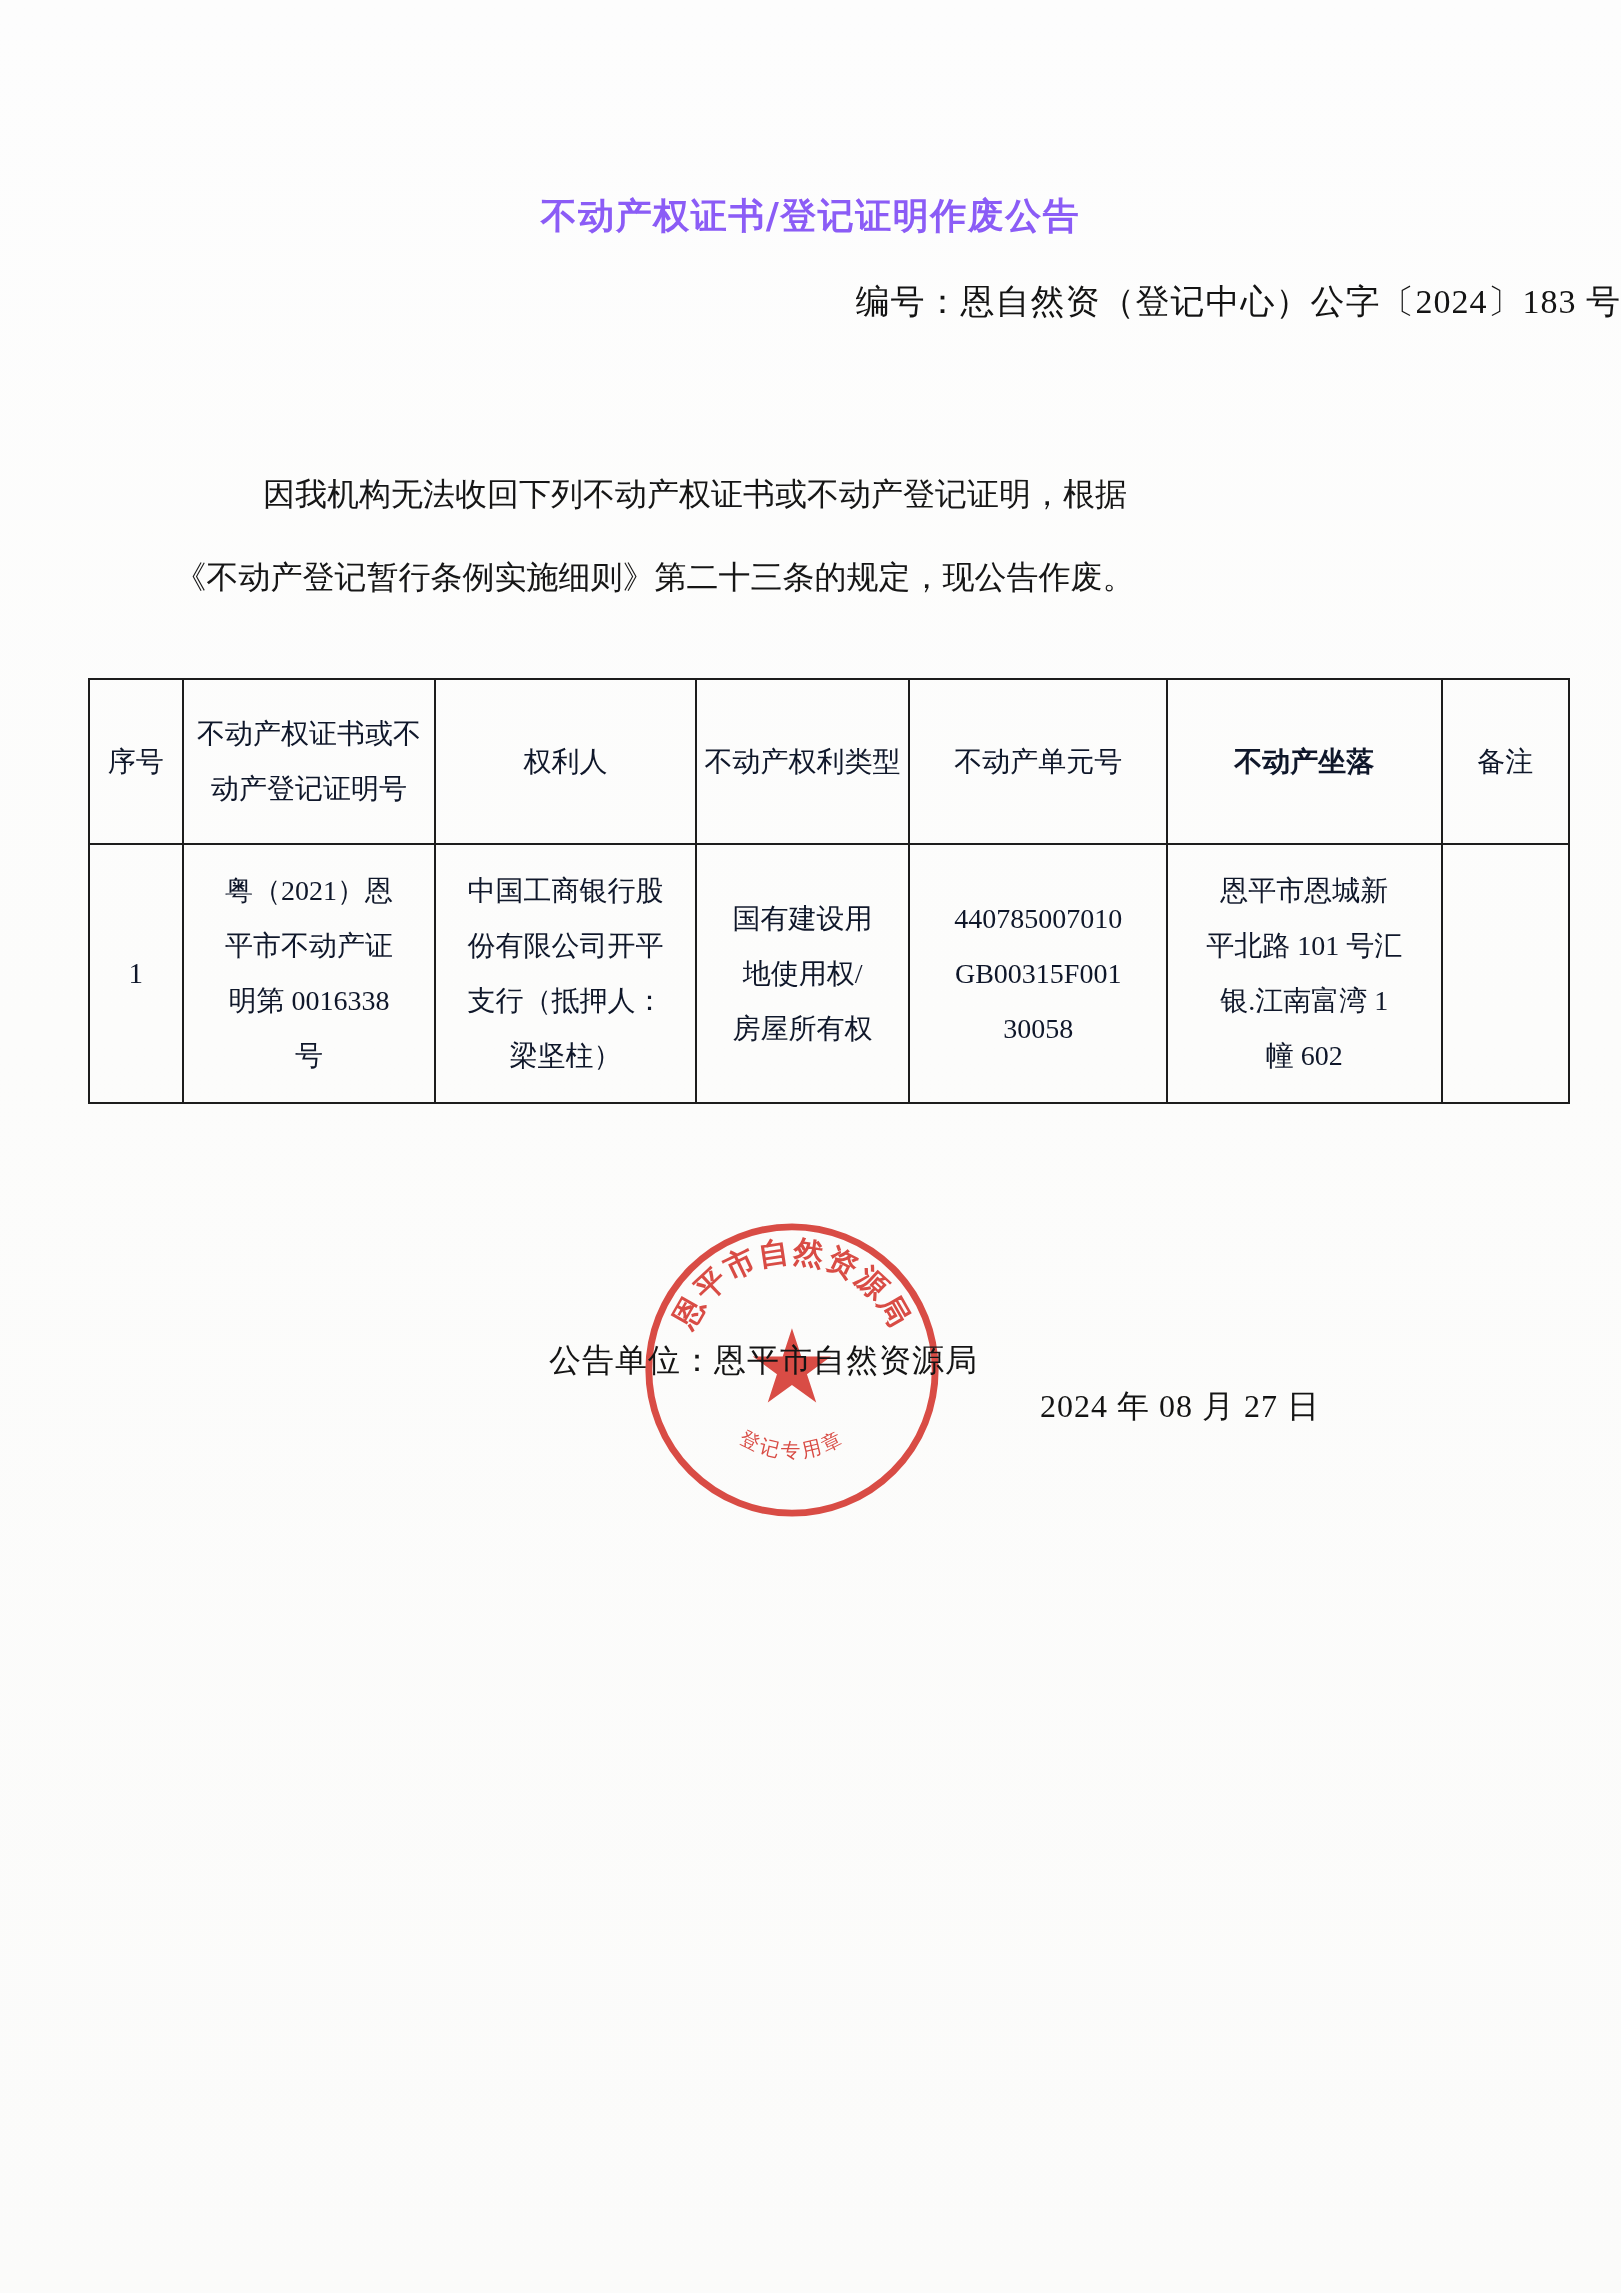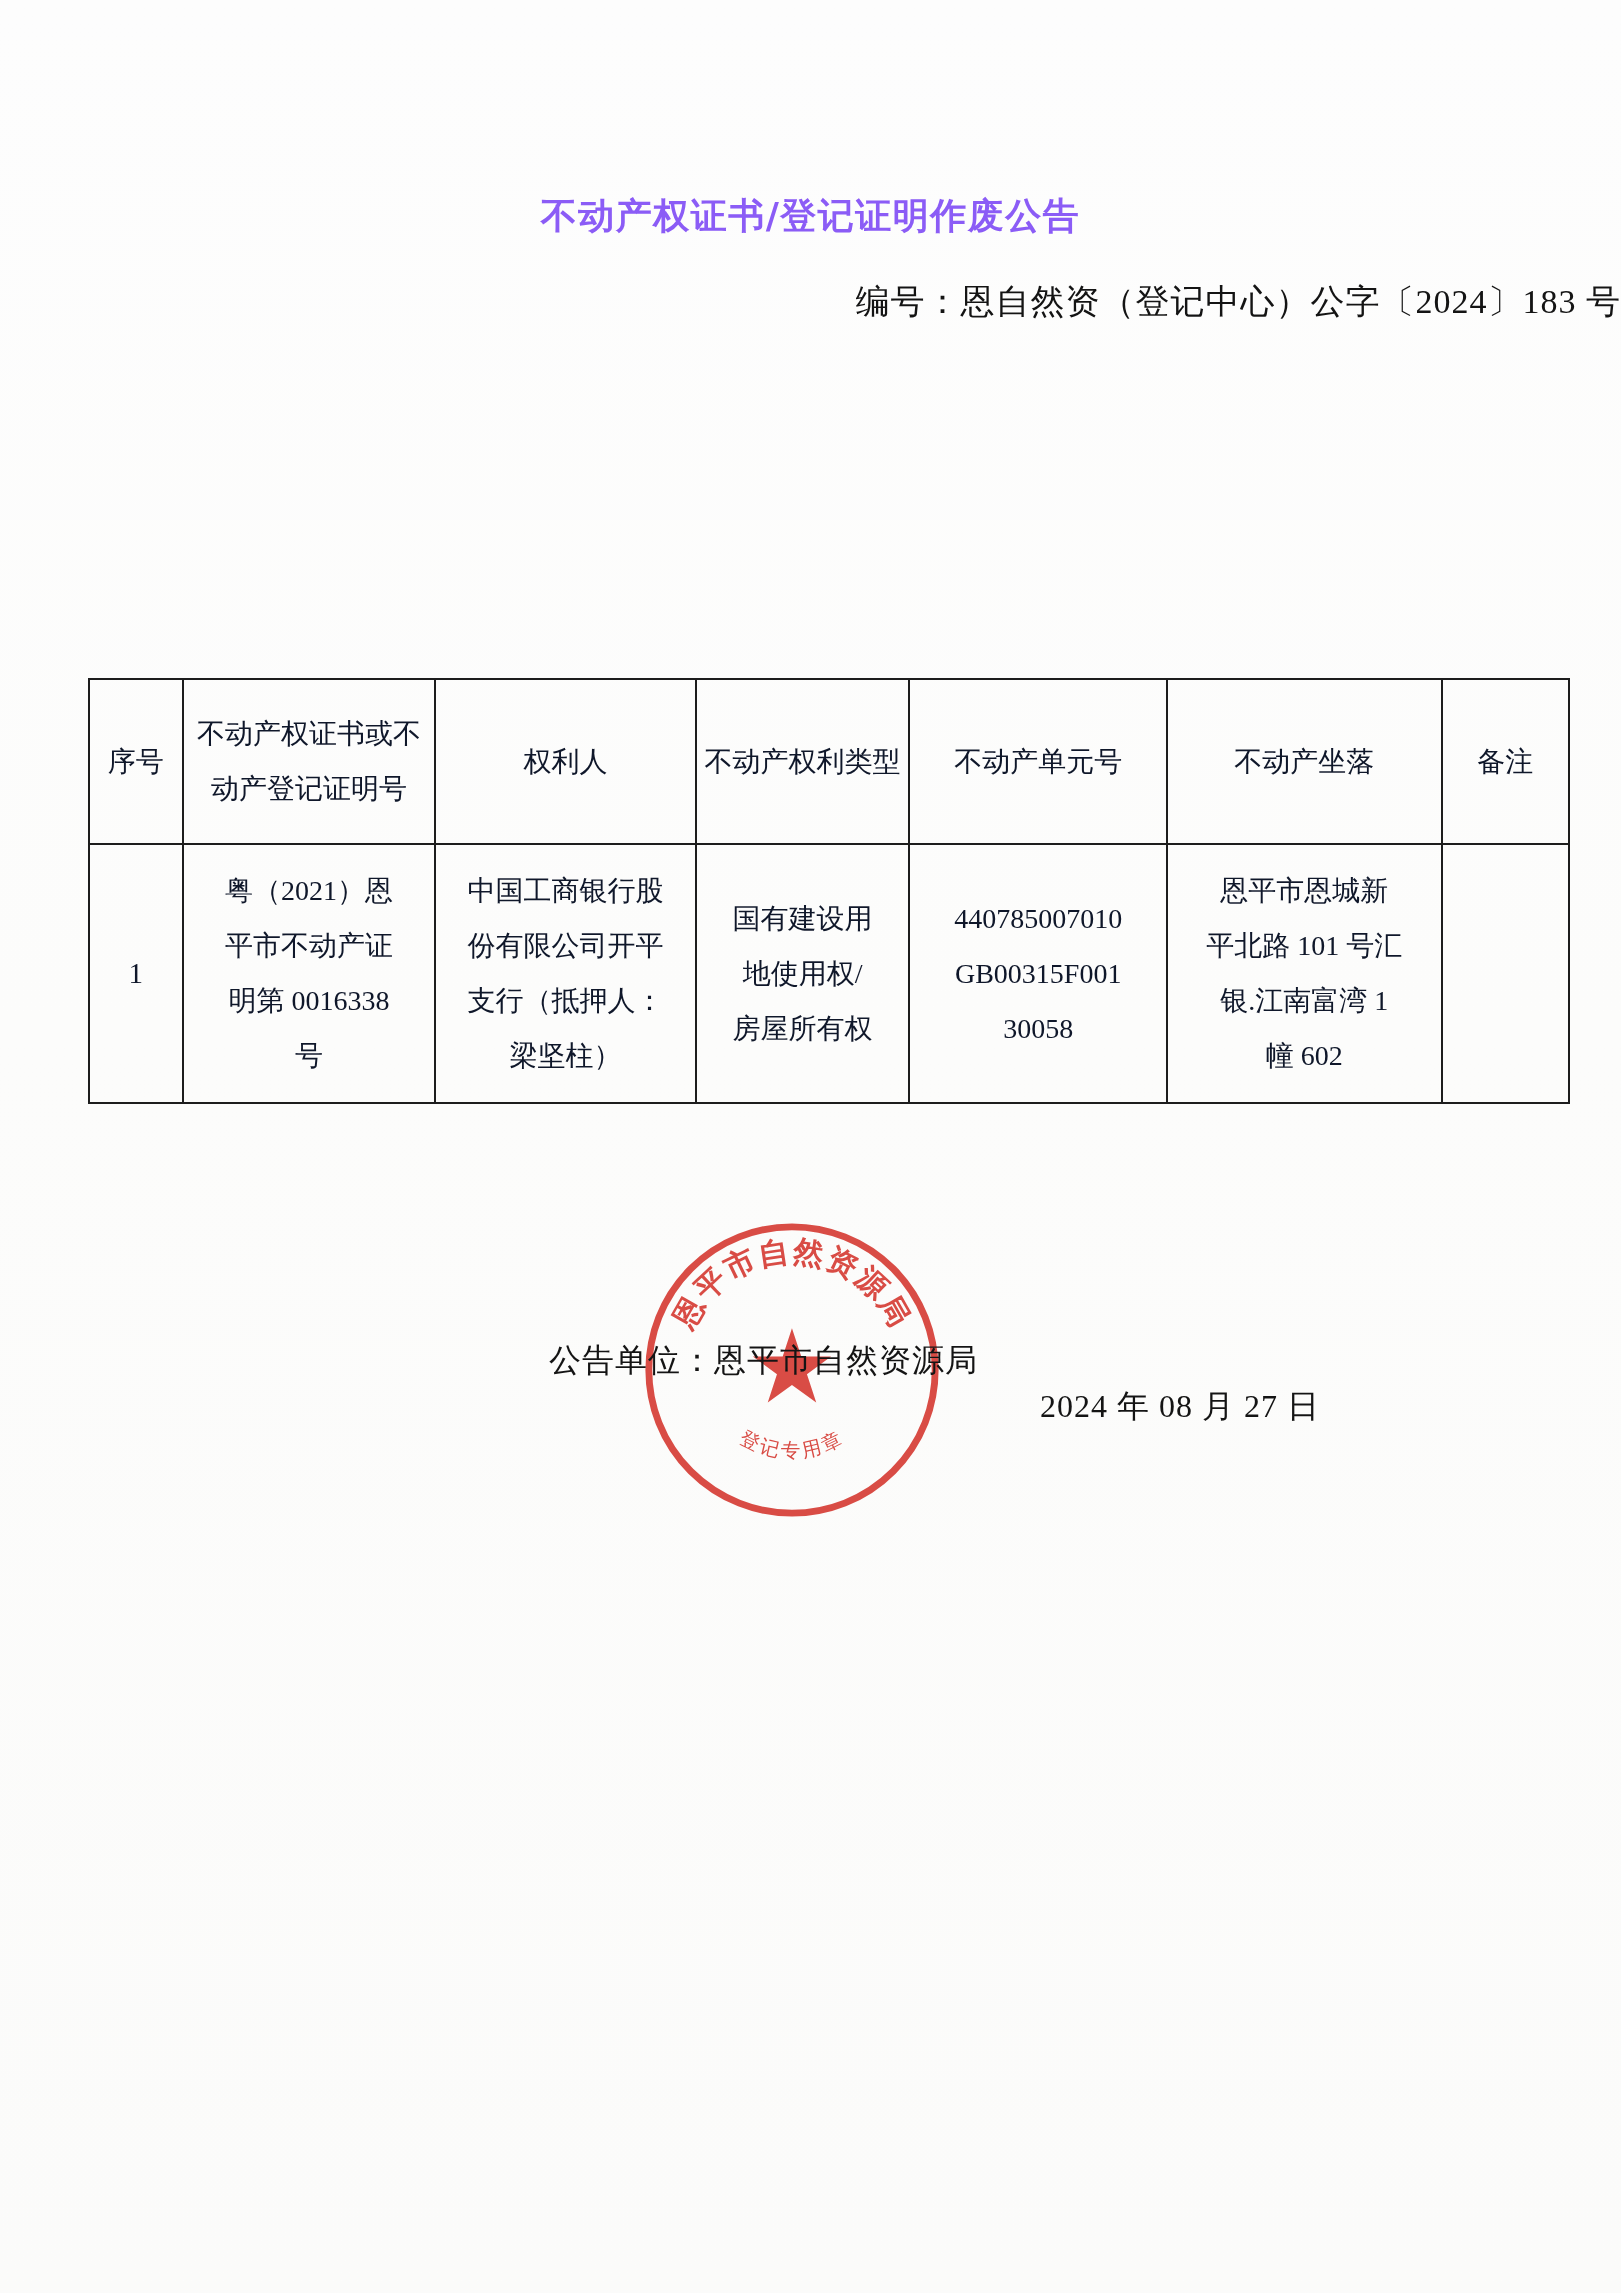--- a/index.html
+++ b/index.html
@@ -94,21 +94,21 @@
     vertical-align: middle;
     padding: 5.9px 7.8px;
     line-height: 55px;
     font-weight: normal;
   }
   table.reg th.h-seq   { width: 76px;  }
   table.reg th.h-cert  { width: 235px; }
   table.reg th.h-owner { width: 243px; }
   table.reg th.h-type  { width: 196px; }
   table.reg th.h-unit  { width: 240px; }
-  table.reg th.h-loc   { width: 257px; }
+  table.reg th.h-loc   { width: 257px; font-weight: bold; }
   table.reg th.h-memo  { width: 110px; }
 
   table.reg thead th { height: 151px; }
   table.reg tbody td { height: 245px; }
 
   td.seq { font-size: 29px; }
   .cellbreak { display: block; }
 
   
   .sign-block {
@@ -179,20 +179,24 @@
 <body>
 
 <div class="page"></div>
 
 <div class="sheet">
 
   <div class="doc-title">不动产权证书/登记证明作废公告</div>
 
   <div class="doc-number">编号：恩自然资（登记中心）公字〔2024〕183 号</div>
 
+  <div class="body-block">
+    <span class="body-line l1">因我机构无法收回下列不动产权证书或不动产登记证明，根据</span>
+    <span class="body-line l2">《不动产登记暂行条例实施细则》第二十三条的规定，现公告作废。</span>
+  </div>
 
   <div class="tbl-wrap">
     <table class="reg">
       <thead>
         <tr>
           <th class="h-seq">序号</th>
           <th class="h-cert">不动产权证书或不动产登记证明号</th>
           <th class="h-owner">权利人</th>
           <th class="h-type">不动产权利类型</th>
           <th class="h-unit">不动产单元号</th>

